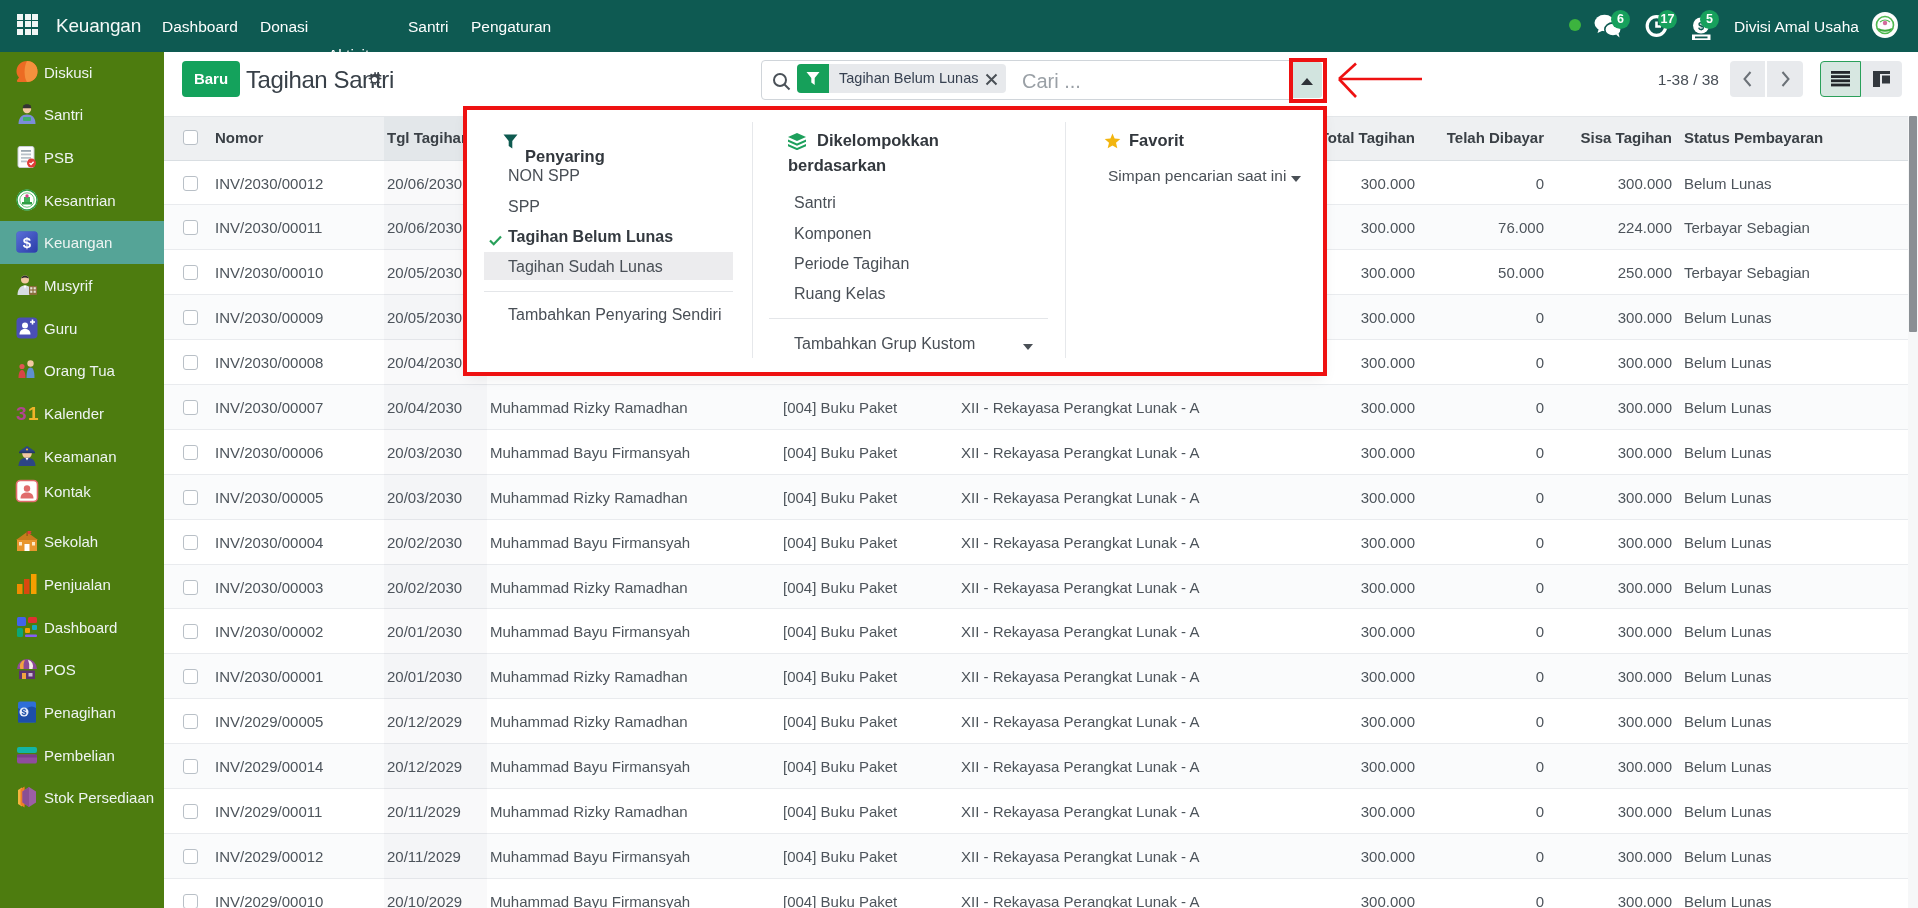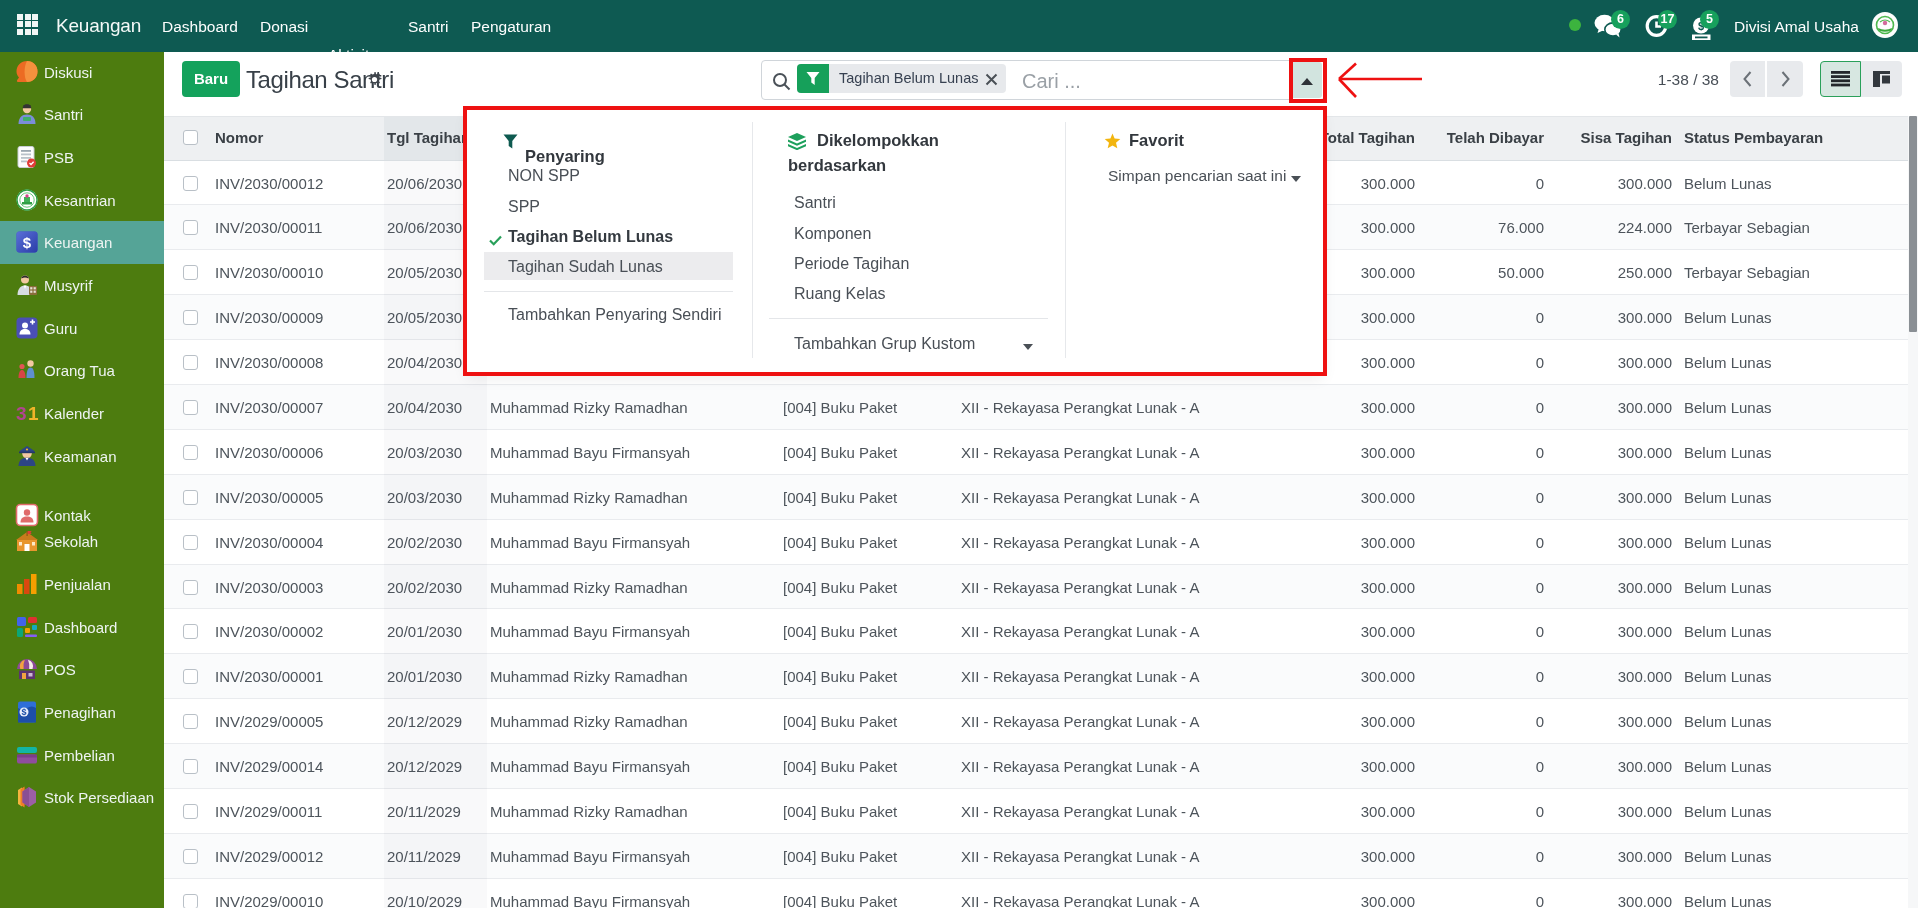--- a/index.html
+++ b/index.html
@@ -222,21 +222,21 @@
         <div class="sicon"><svg width="26" height="26" viewBox="0 0 26 26">
             <circle cx="13" cy="10.5" r="4.8" fill="#f3c9a2"></circle>
             <path d="M5.5 8 L13 3 L20.5 8 L19.5 9.5 L6.5 9.5 Z" fill="#2c4585"></path>
             <path d="M5 8.6 h16 v1.6 h-16z" fill="#24386b"></path>
             <circle cx="13" cy="6.5" r="1.1" fill="#f0b429"></circle>
             <path d="M4.5 23 C4.5 17 8.5 14.8 13 14.8 C17.5 14.8 21.5 17 21.5 23Z" fill="#2c4585"></path>
             <path d="M11.5 15 L13 17.5 L14.5 15Z" fill="#fff"></path>
           </svg></div>
         <div class="slabel">Keamanan</div>
       </div>
-    <div class="sitem" style="top:442px;">
+    <div class="sitem" style="top:418px;">
         <div class="sicon"><svg width="26" height="26" viewBox="0 0 26 26">
             <rect x="2.5" y="2.5" width="21" height="21" rx="4" fill="#fff" stroke="#e06b6b" stroke-width="1.6"></rect>
             <circle cx="13" cy="10.5" r="3.2" fill="#e06b6b"></circle>
             <path d="M6.5 20.5 C6.5 16 9.5 14.5 13 14.5 C16.5 14.5 19.5 16 19.5 20.5Z" fill="#e06b6b"></path>
           </svg></div>
         <div class="slabel">Kontak</div>
       </div>
     <div class="sitem" style="top:468.2px;">
         <div class="sicon"><svg width="26" height="26" viewBox="0 0 26 26">
             <rect x="3" y="11" width="20" height="12" fill="#e8962e"></rect>

